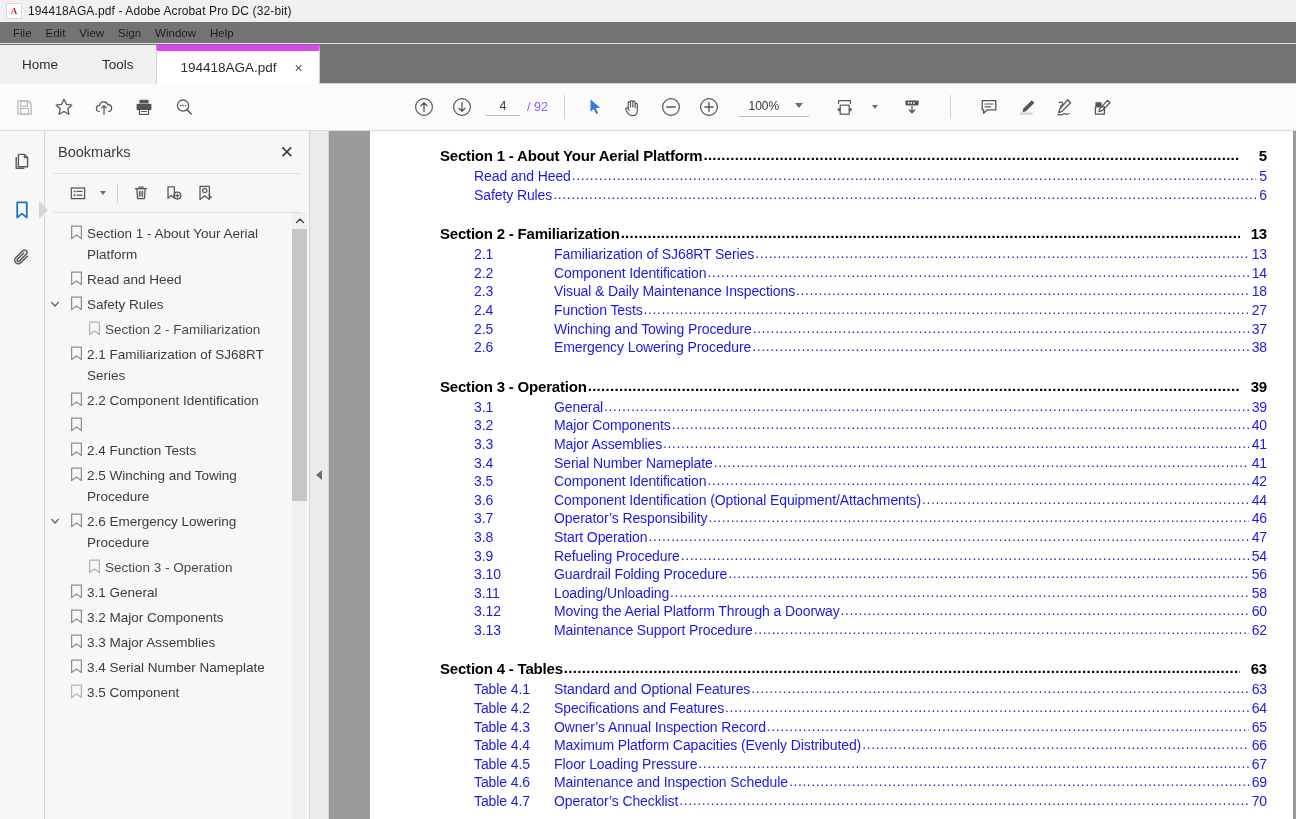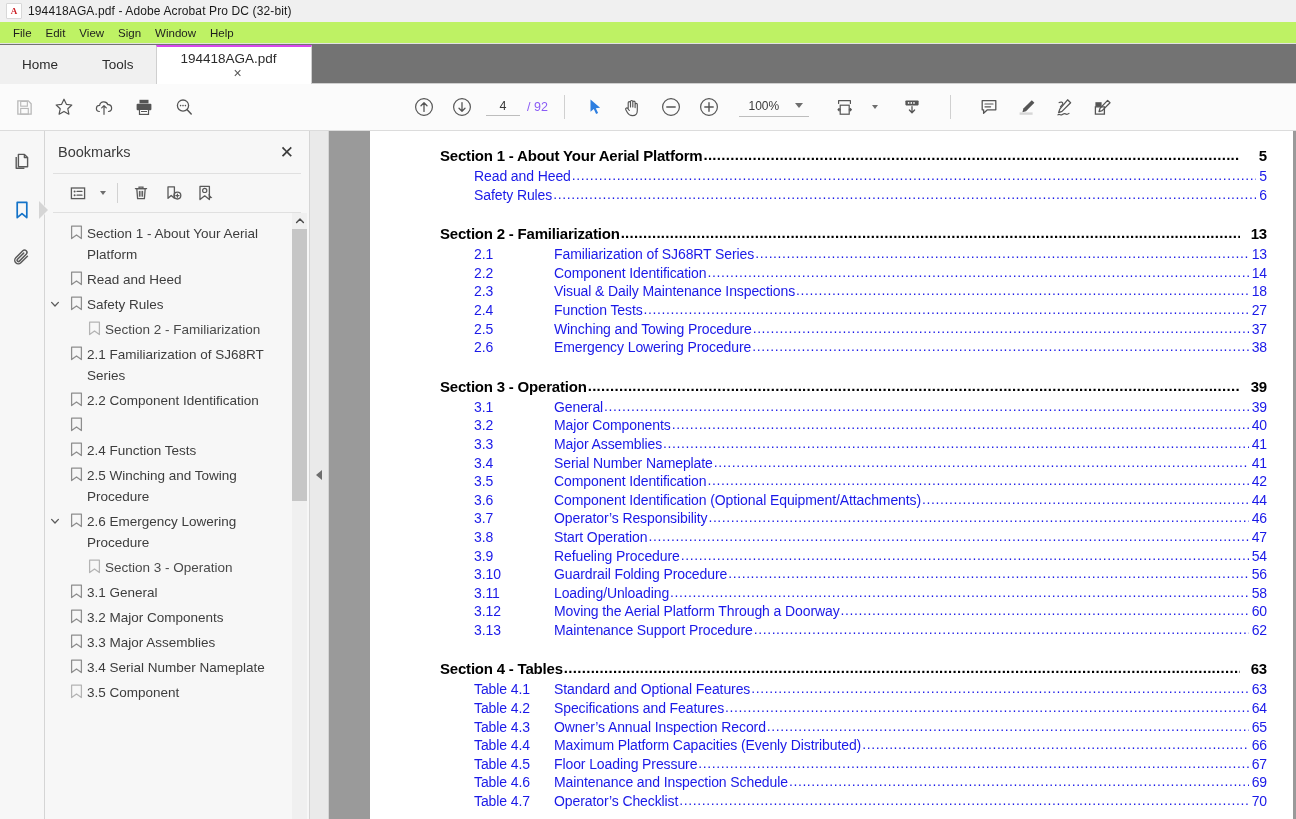--- a/index.html
+++ b/index.html
@@ -11,32 +11,32 @@
   .app{width:1296px;height:819px;position:relative;display:flex;flex-direction:column;background:#f7f7f7;}
 
   
   .titlebar{height:22px;flex:0 0 22px;display:flex;align-items:center;background:#f0f0f0;padding-left:6px;}
   .app-icon{width:14px;height:14px;flex:0 0 14px;margin-right:6px;position:relative;
             background:#ffffff;border:1px solid #d8d8d8;border-radius:1px;display:flex;align-items:center;justify-content:center;}
   .app-icon span{color:#cc2127;font-size:9px;font-weight:bold;line-height:1;font-family:"Liberation Serif",serif;}
   .titlebar-text{font-size:12px;color:#1a1a1a;white-space:nowrap;letter-spacing:0.01em;}
 
   
-  .menubar{height:21px;flex:0 0 21px;display:flex;align-items:center;background:#bef264;padding-left:6px;
+  .menubar{height:21px;flex:0 0 21px;display:flex;align-items:center;background:#737373;padding-left:6px;
            border-bottom:1px solid #e2e2e2;}
   .menu-item{font-size:11.5px;color:#1e1e1e;padding:2px 7px;cursor:default;white-space:nowrap;}
 
   
   .tabbar{height:40px;flex:0 0 40px;display:flex;align-items:flex-end;background:#737373;position:relative;}
   .tabbar:after{content:"";position:absolute;left:0;right:0;bottom:0;height:1px;background:#cfcfcf;}
   .tab{height:39px;display:flex;align-items:center;justify-content:center;font-size:13.5px;color:#2b2b2b;
        padding:0 22px;position:relative;z-index:2;background:#f0f0f0;box-sizing:border-box;}
   .tab.plain{min-width:72px;}
   .tab.doc{background:#ffffff;border-left:1px solid #cfcfcf;border-right:1px solid #cfcfcf;
-           border-top:2px solid #d946ef;padding:0 16px 0 24px;min-width:148px;flex-direction:column;}
+           border-top:6px solid #d946ef;padding:0 16px 0 24px;min-width:148px;}
   .tab.doc .tab-label{margin-right:18px;}
   .tab-close{font-size:14px;color:#555;line-height:1;cursor:pointer;}
 
   
   .toolbar{height:46px;flex:0 0 46px;display:flex;align-items:center;background:#fbfbfb;
            border-bottom:1px solid #dcdcdc;position:relative;}
   .tb-left{display:flex;align-items:center;padding-left:10px;gap:12px;}
   .tb-center{position:absolute;left:410px;display:flex;align-items:center;gap:10px;}
   .tb-icon{width:28px;height:28px;display:flex;align-items:center;justify-content:center;cursor:pointer;border-radius:2px;}
   .tb-icon svg{display:block;}

